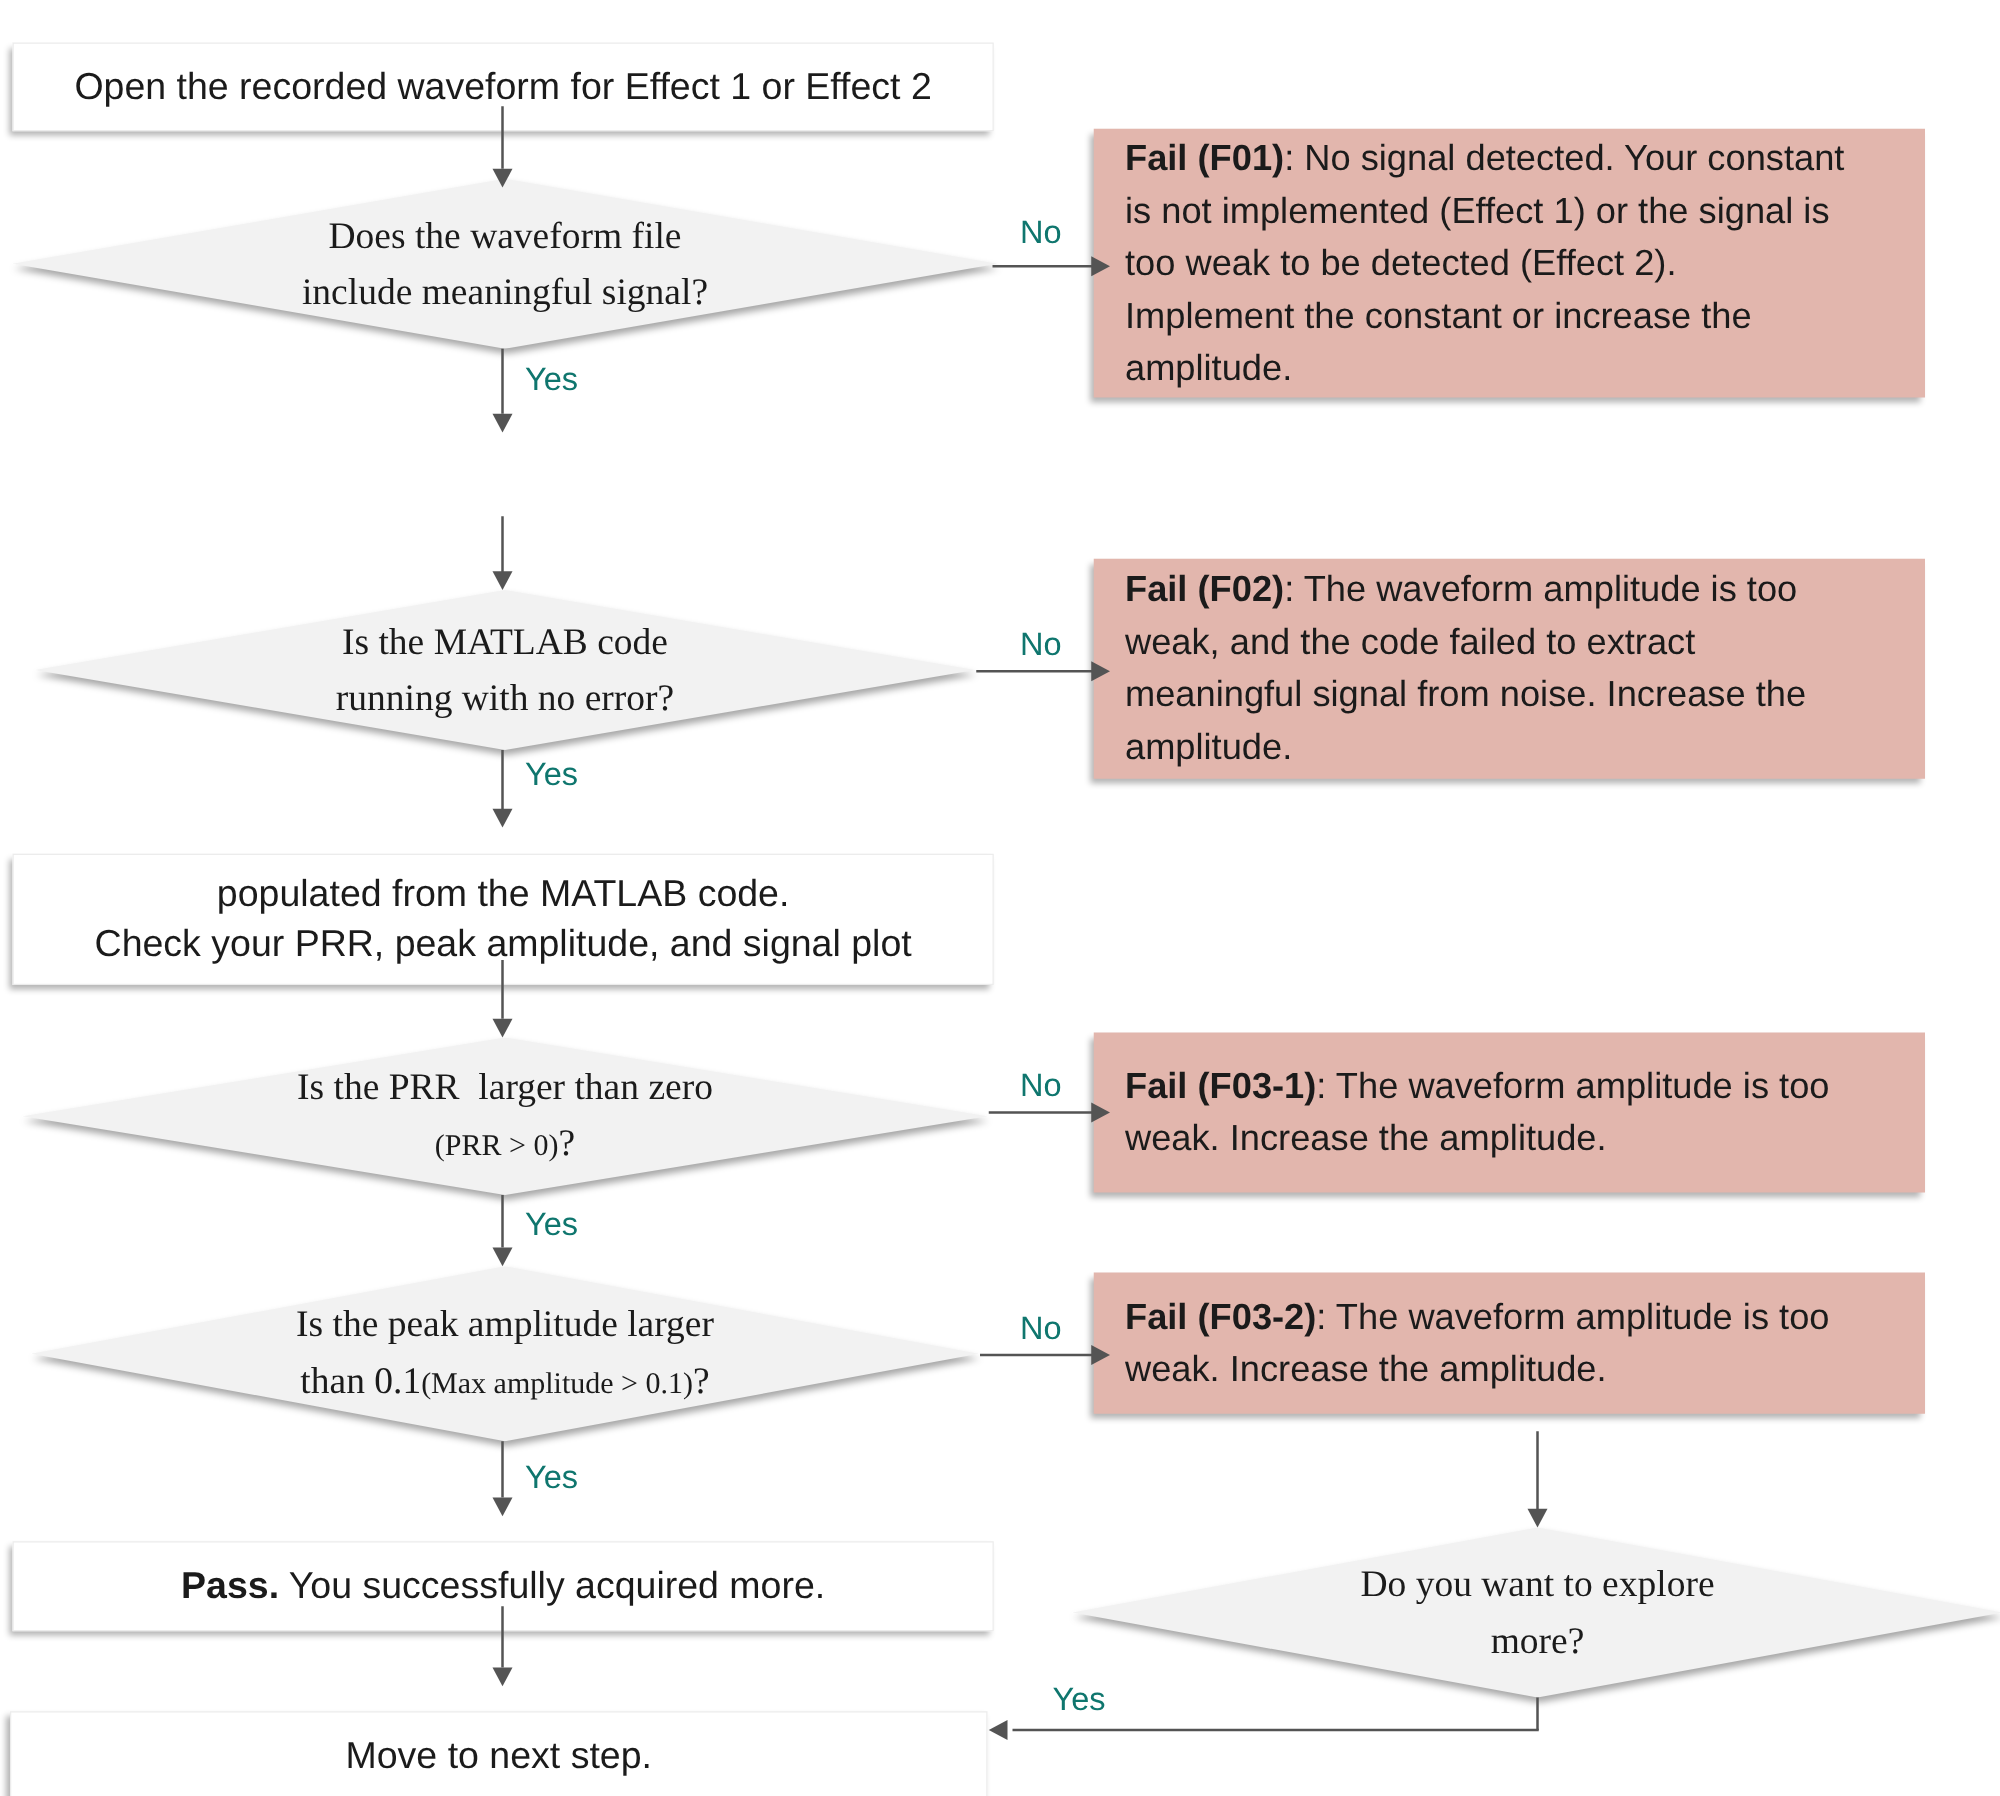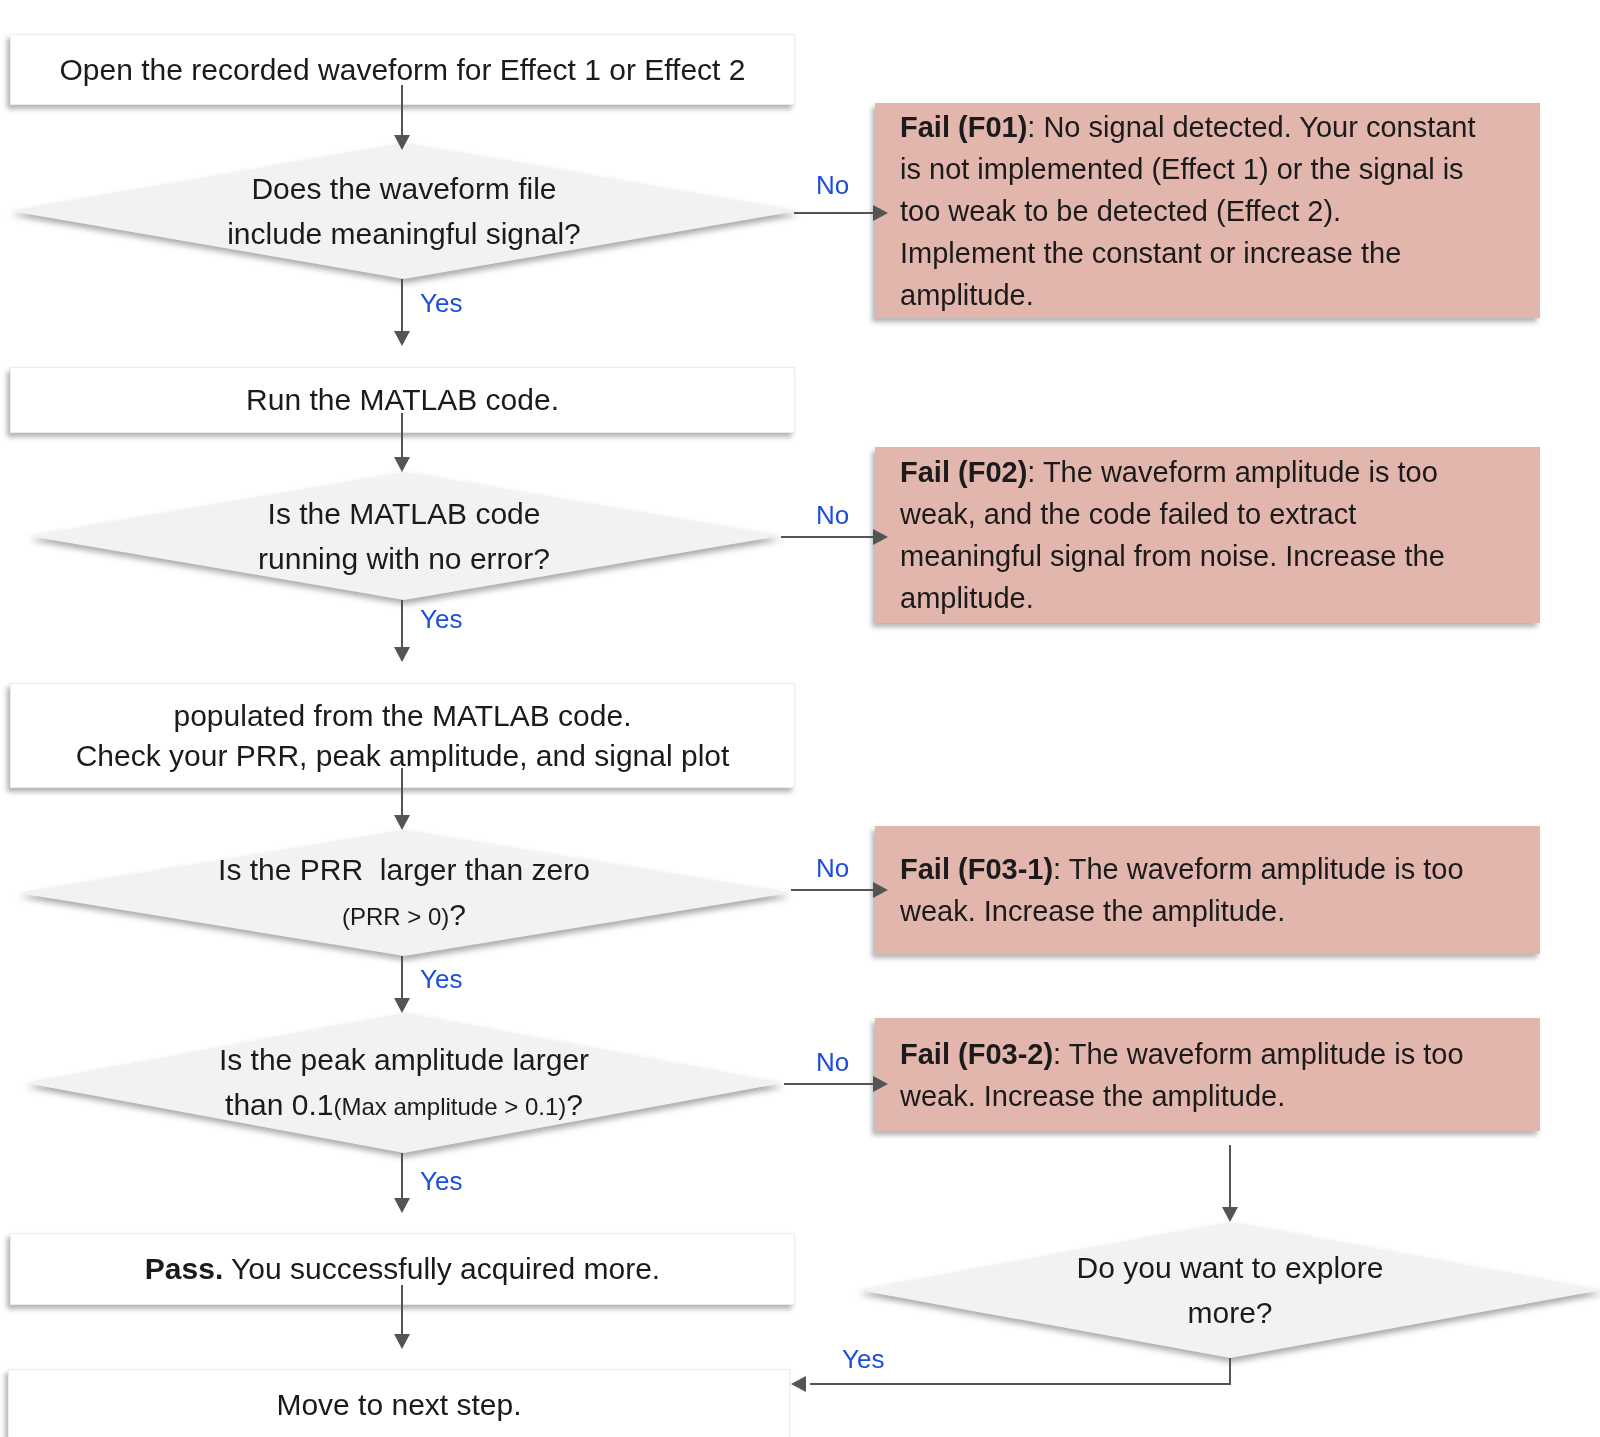--- a/index.html
+++ b/index.html
@@ -23,21 +23,21 @@
   .node b{font-weight:700;}
   
   .dwrap{position:absolute;filter:drop-shadow(1px 4px 3px rgba(0,0,0,0.35));}
   .dshape{
     position:absolute;inset:0;background:var(--diamond_bg);
     clip-path:polygon(50% 0,100% 50%,50% 100%,0 50%);
   }
   .dtext{
     position:absolute;inset:0;display:flex;flex-direction:column;
     align-items:center;justify-content:center;
-    font-size:30px;line-height:45px;text-align:right;
+    font-size:30px;line-height:45px;text-align:right;font-family:Liberation Serif, serif;
   }
   .dline{white-space:pre;}
   .small{font-size:24px;}
   
   .fail{
     position:absolute;left:875px;width:665px;
     background:var(--fail_bg);
     box-shadow:-3px 4px 5px rgba(0,0,0,0.30);
     display:flex;flex-direction:column;justify-content:center;
     padding:0 18px 0 25px;box-sizing:border-box;
@@ -50,34 +50,31 @@
   .arr-down{position:absolute;width:0;height:0;
     border-left:8px solid transparent;border-right:8px solid transparent;
     border-top:15px solid var(--line);}
   .arr-right{position:absolute;width:0;height:0;
     border-top:8px solid transparent;border-bottom:8px solid transparent;
     border-left:15px solid var(--line);}
   .arr-left{position:absolute;width:0;height:0;
     border-top:8px solid transparent;border-bottom:8px solid transparent;
     border-right:15px solid var(--line);}
   
-  .edge-label{position:absolute;font-size:26px;line-height:30px;color:#1d4ed8;}
+  .edge-label{position:absolute;font-size:26px;line-height:30px;color:#0f766e;}
 </style>
 </head>
 <body>
 
 <div id="canvas">
 
   <div class="node" style="top:14px;height:71px;">
     <div>Open the recorded waveform for Effect 1 or Effect 2</div>
   </div>
 
-  <div class="node" style="top:347px;height:66px;">
-    <div>Run the MATLAB code.</div>
-  </div>
 
   <div class="node" style="top:663px;height:105px;">
     <div>populated from the MATLAB code.</div>
     <div>Check your PRR, peak amplitude, and signal plot</div>
   </div>
 
   <div class="node" style="top:1213px;height:72px;">
     <div><b>Pass.</b><span> You successfully acquired more.</span></div>
   </div>
 

